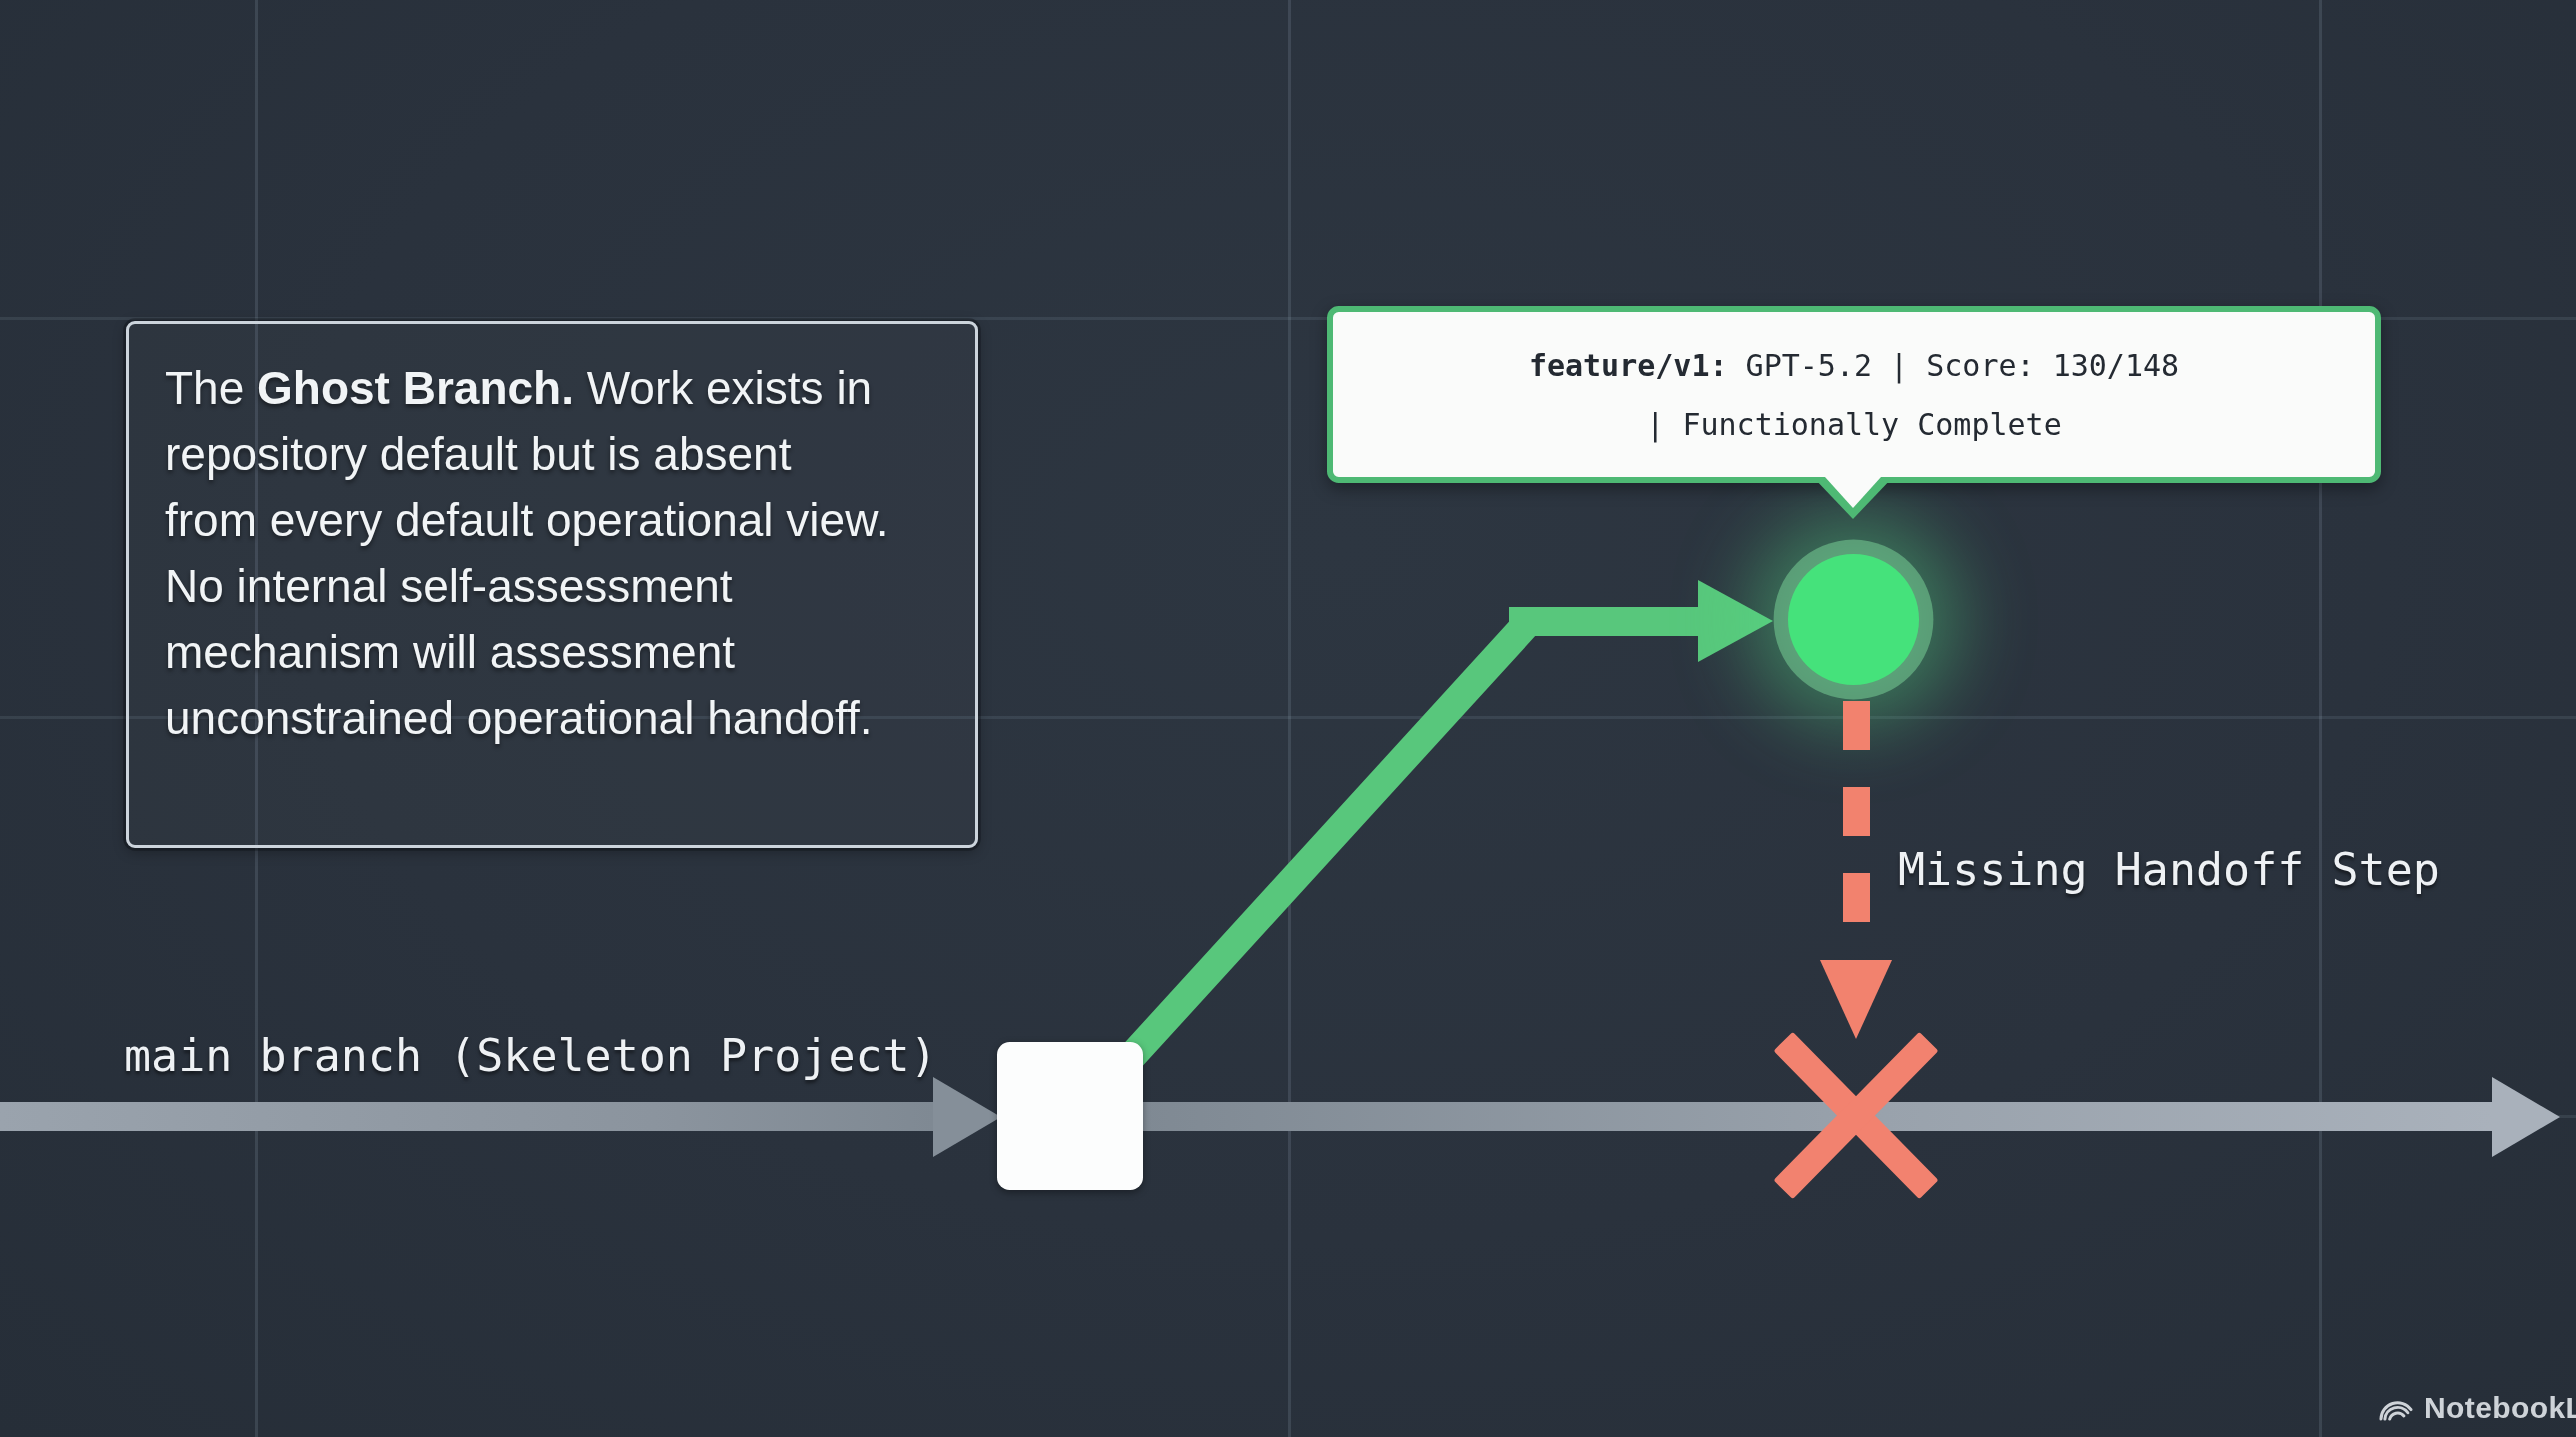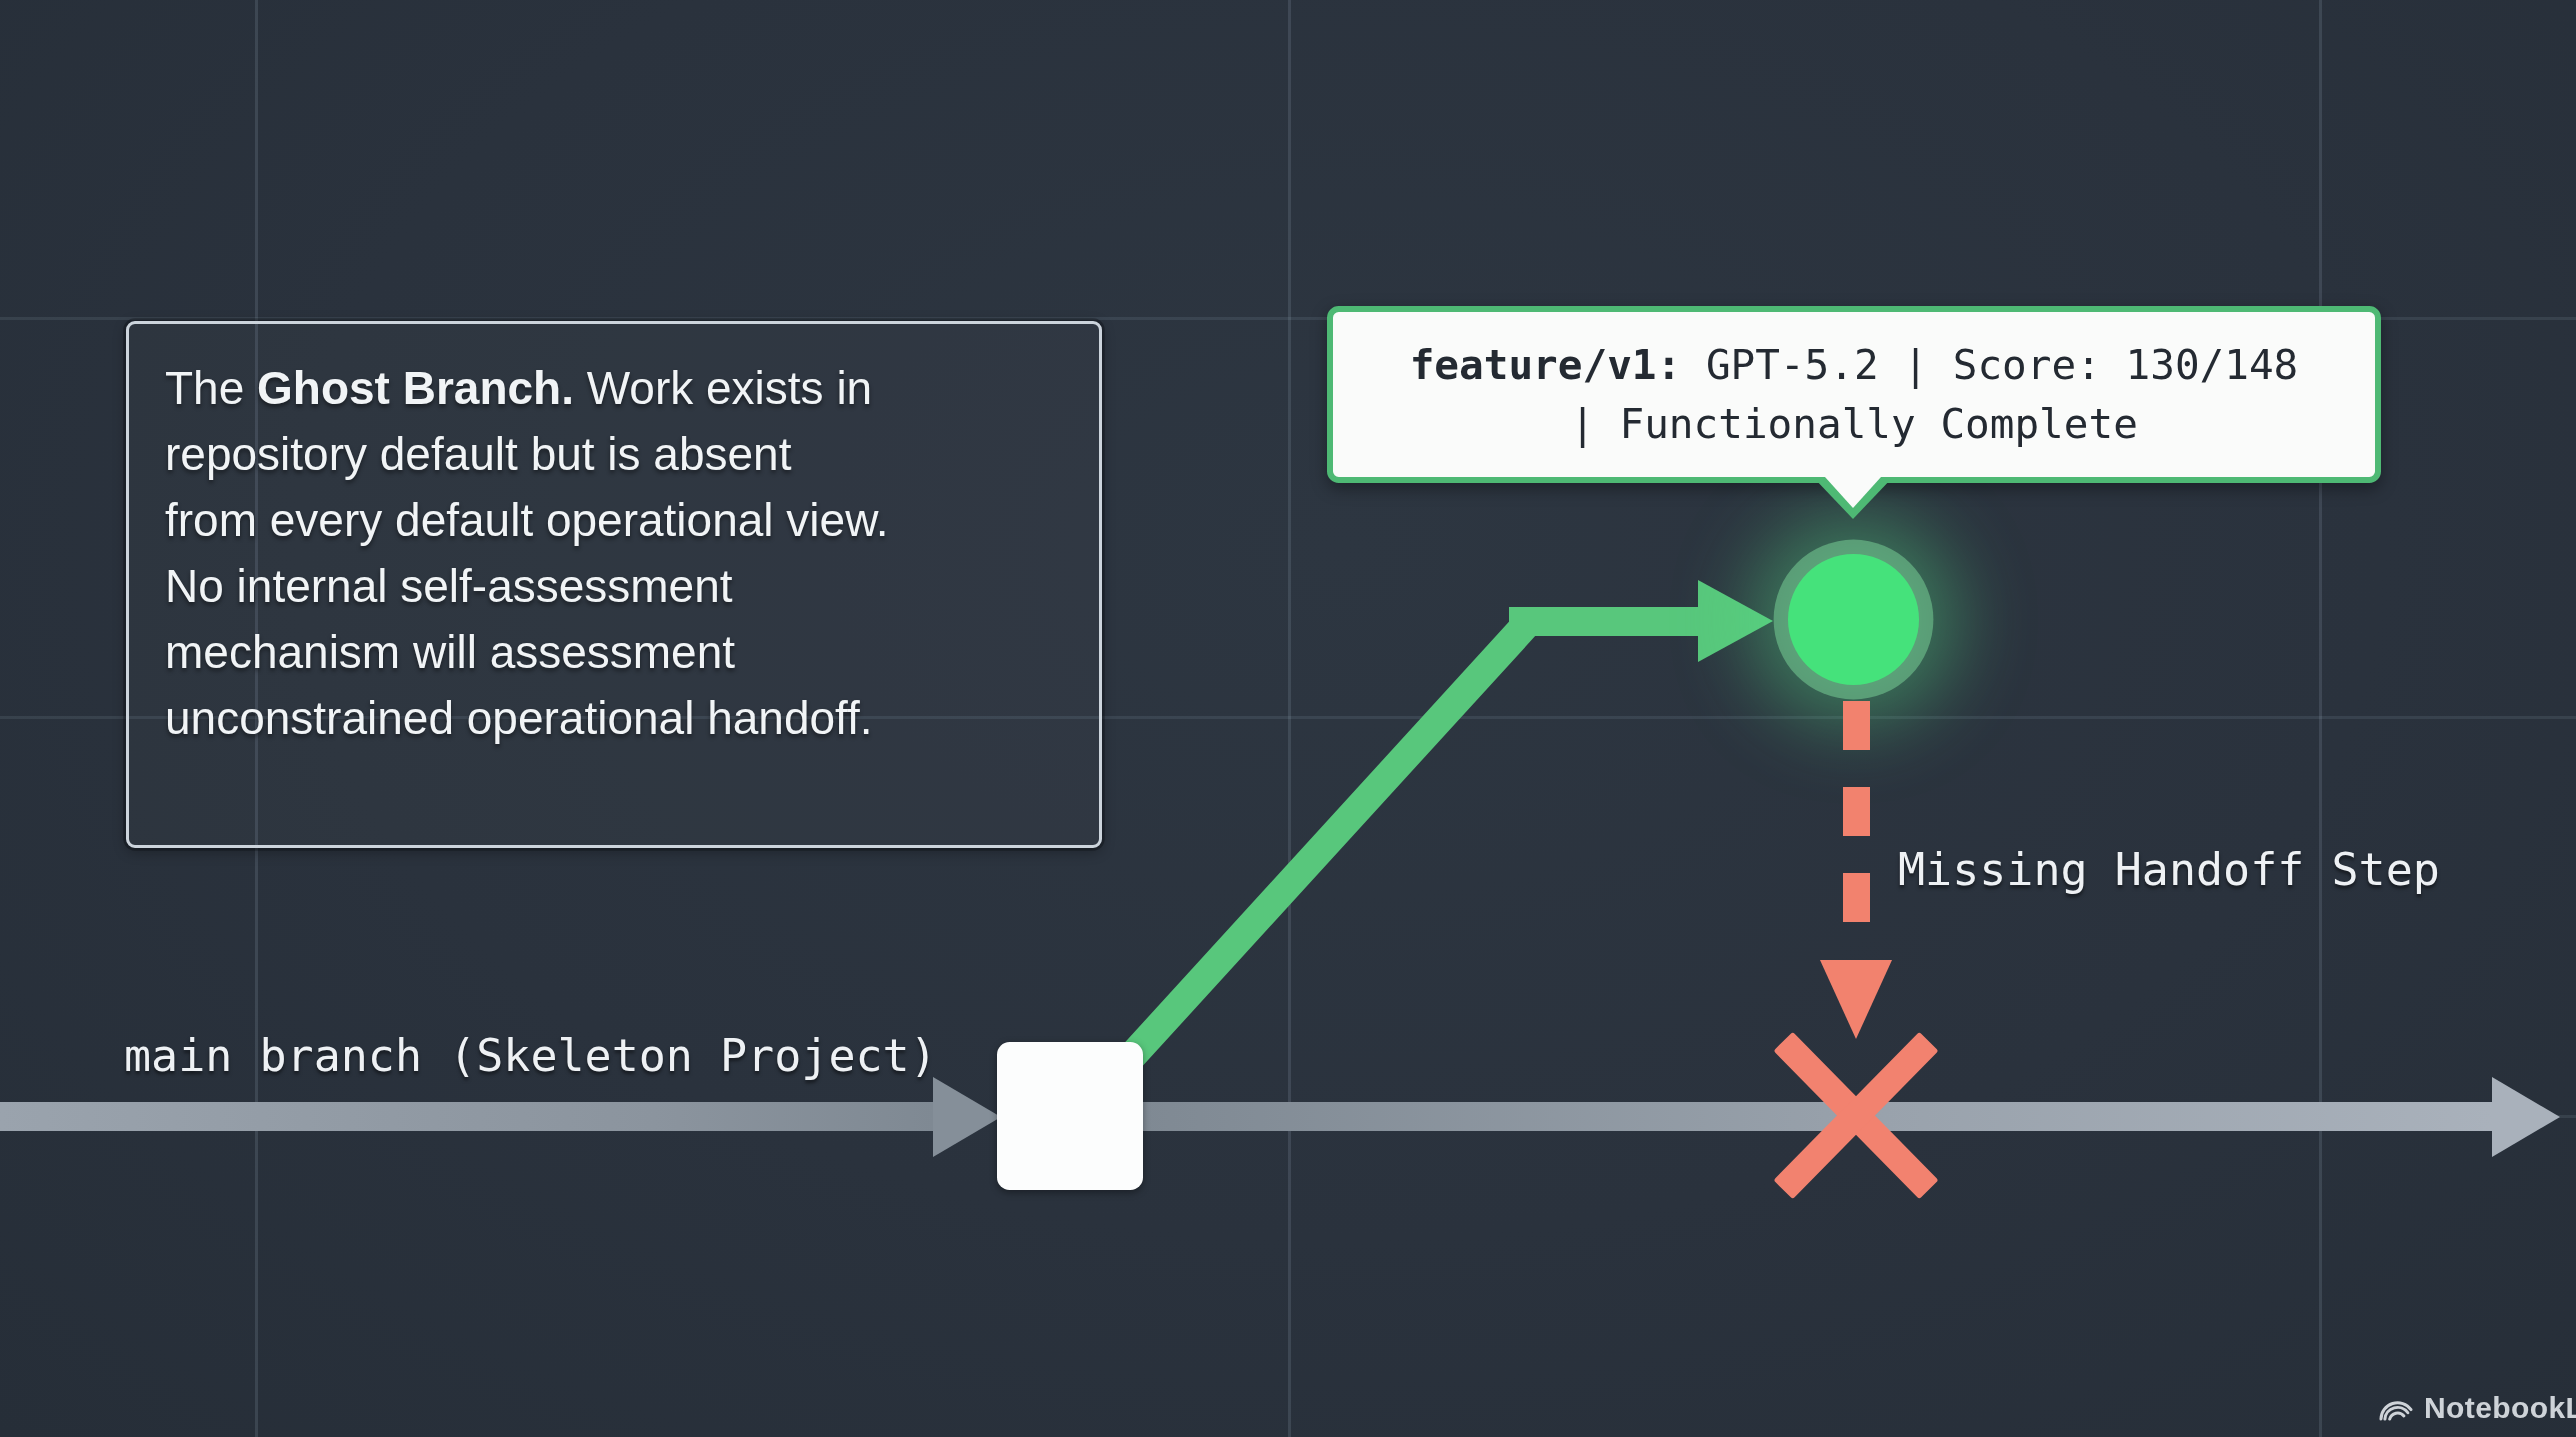--- a/index.html
+++ b/index.html
@@ -12,37 +12,37 @@
   .grid-v{position:absolute;top:0;bottom:0;width:2.7px;background:rgba(168,186,203,0.16);}
   .grid-h{position:absolute;left:0;right:0;height:2.7px;background:rgba(168,186,203,0.12);}
   
   .title{
     position:absolute;left:129px;top:142px;font-size:113px;font-weight:700;letter-spacing:-2.7px;
     color:#f5f7f9;line-height:113px;white-space:nowrap;
     text-shadow:0 5.4px 9px rgba(0,0,0,0.55), 1.8px 2.7px 3.6px rgba(0,0,0,0.45);
   }
   
   .desc-box{
-    position:absolute;left:126px;top:321px;width:976px;height:527px;box-sizing:border-box;
+    position:absolute;left:126px;top:321px;width:852px;height:527px;box-sizing:border-box;
     border:3.6px solid #ccd4dc;border-radius:9px;background:rgba(255,255,255,0.02);
     box-shadow:0 0 0 2.7px rgba(8,12,17,0.35), 0 3.6px 12.6px rgba(0,0,0,0.3);
     padding:31px 36px 0 36px;
   }
   .desc-lines{color:#f1f4f6;font-size:46px;line-height:66px;
     text-shadow:0 2.7px 4.5px rgba(0,0,0,0.45);}
   .desc-line{white-space:nowrap;}
   .b{font-weight:700;}
   
   .callout{
     position:absolute;left:1327px;top:306px;width:1054px;height:177px;box-sizing:border-box;
     background:#fafbfa;border:6.3px solid #4eb974;border-radius:11.7px;
     box-shadow:0 5.4px 16px rgba(0,0,0,0.35);
     display:flex;flex-direction:column;justify-content:center;align-items:center;
     font-family:"DejaVu Sans Mono","Liberation Mono",monospace;
-    color:#242a32;font-size:41px;line-height:59px;white-space:nowrap;
+    color:#242a32;font-size:30px;line-height:59px;white-space:nowrap;
   }
   .callout-tail-outer{
     position:absolute;left:1813px;top:477px;width:0;height:0;
     border-left:40px solid transparent;border-right:40px solid transparent;
     border-top:42px solid #4eb974;
   }
   .callout-tail-inner{
     position:absolute;left:1825px;top:477px;width:0;height:0;
     border-left:28px solid transparent;border-right:28px solid transparent;
     border-top:31px solid #fafbfa;

